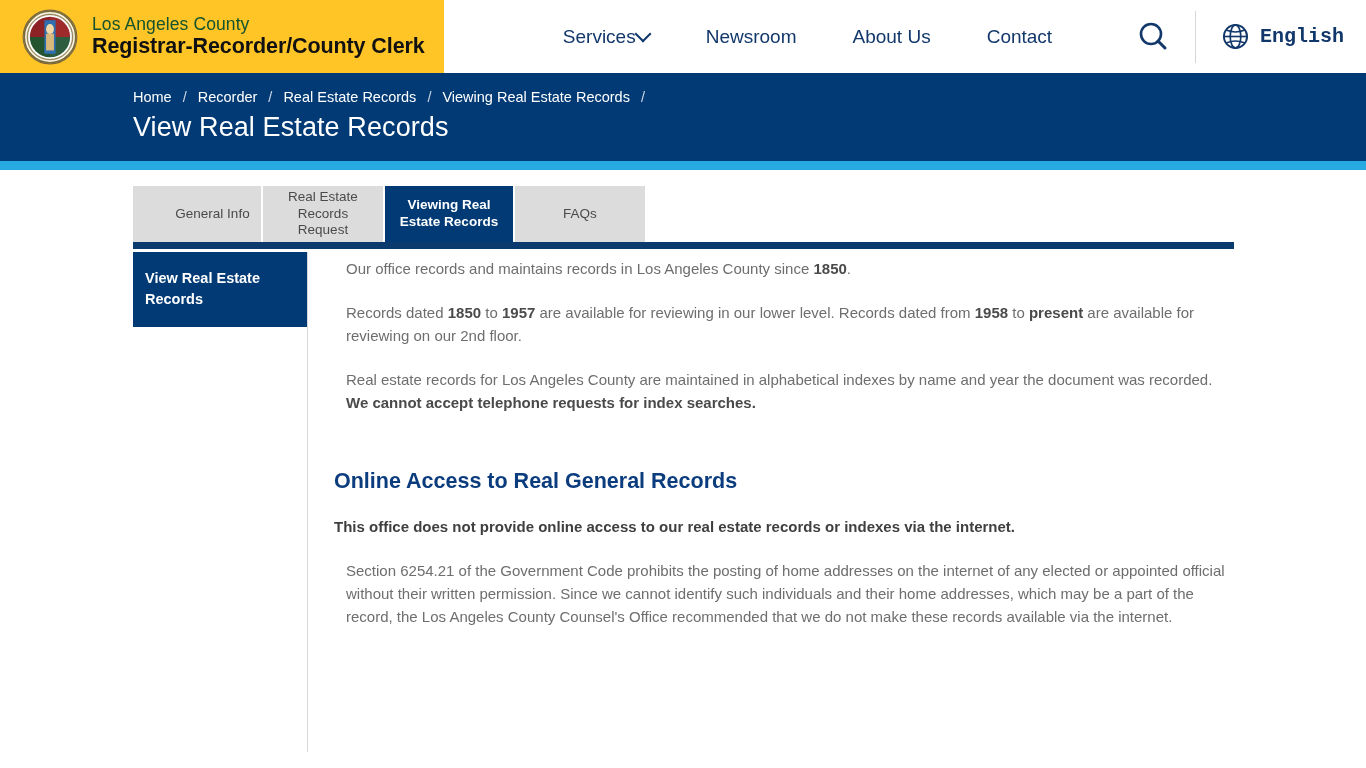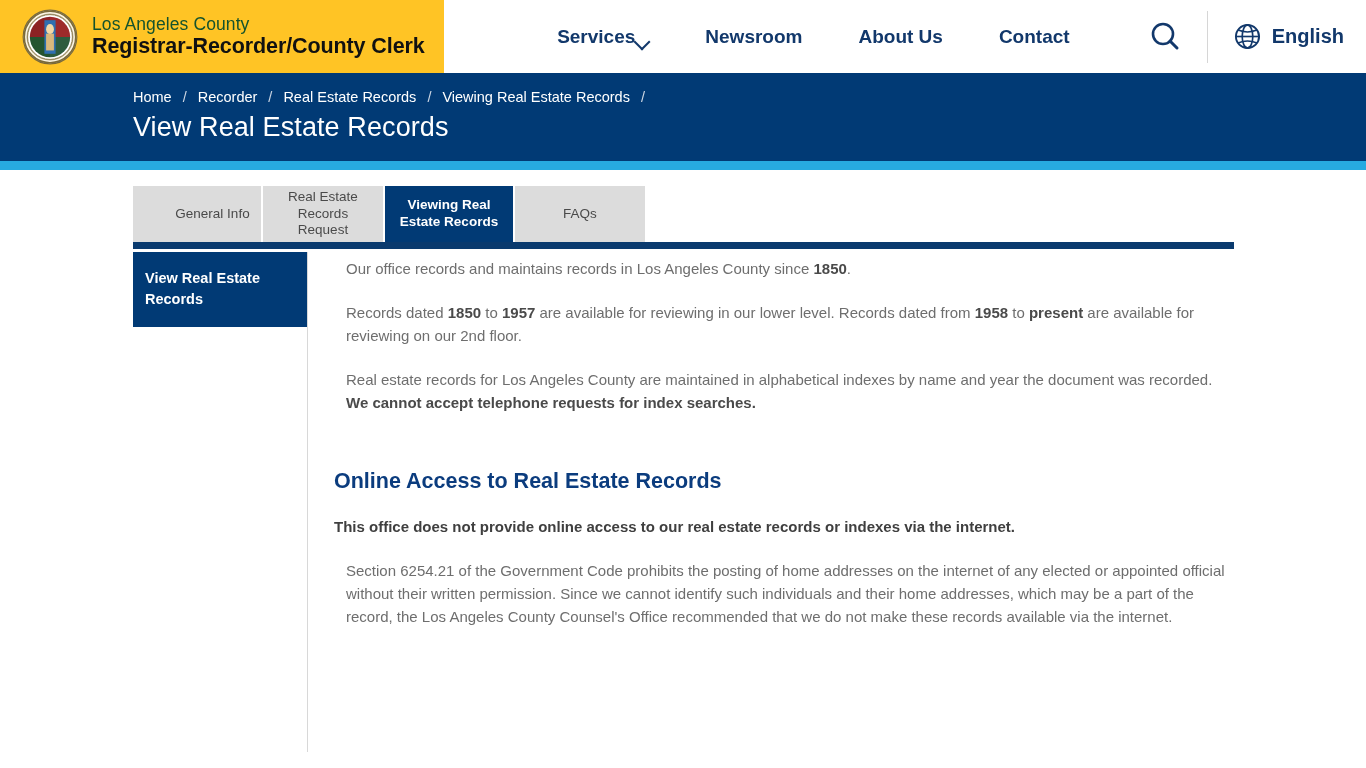--- a/index.html
+++ b/index.html
@@ -50,23 +50,23 @@
   .nav {
     flex: 1;
     display: flex;
     align-items: center;
     justify-content: center;
     gap: 0px;
     padding-left: 60px;
   }
   .nav-item {
     display: flex;
-    align-items: flex-end;
+    align-items: flex-start;
     font-size: 19px;
-    font-weight: bold;
+    font-weight: normal;
     color: #12386B;
     cursor: pointer;
     padding: 0 28px;
     white-space: nowrap;
   }
   .chev {
     display: inline-block;
     width: 14px; height: 14px;
     position: relative;
     top: 1px;
@@ -103,20 +103,21 @@
     display: flex;
     align-items: center;
     gap: 11px;
     padding: 0 22px 0 26px;
     cursor: pointer;
   }
   .lang-label {
     font-size: 20px;
     font-weight: bold;
     color: #12386B;
+    font-family: Liberation Mono, monospace;
   }
 
   
   .band {
     background: #013A75;
     height: 88px;
     padding: 0 0 0 133px;
     position: relative;
   }
   .crumbs {
@@ -356,19 +357,19 @@
     </p>
 
     <p class="body">
       <span>Records dated </span><b>1850</b><span> to </span><b>1957</b><span> are available for reviewing in our lower level. Records dated from </span><b>1958</b><span> to </span><b>present</b><span> are available for reviewing on our 2nd floor.</span>
     </p>
 
     <p class="body">
       <span>Real estate records for Los Angeles County are maintained in alphabetical indexes by name and year the document was recorded. </span><b>We cannot accept telephone requests for index searches.</b>
     </p>
 
-    <h2 class="sec2">Online Access to Real Estate Records</h2>
+    <h2 class="sec2">Online Access to Real General Records</h2>
 
     <p class="strong">This office does not provide online access to our real estate records or indexes via the internet.</p>
 
     <p class="body">Section 6254.21 of the Government Code prohibits the posting of home addresses on the internet of any elected or appointed official without their written permission. Since we cannot identify such individuals and their home addresses, which may be a part of the record, the Los Angeles County Counsel's Office recommended that we do not make these records available via the internet.</p>
   </div>
 </div>
 
 </body></html>

